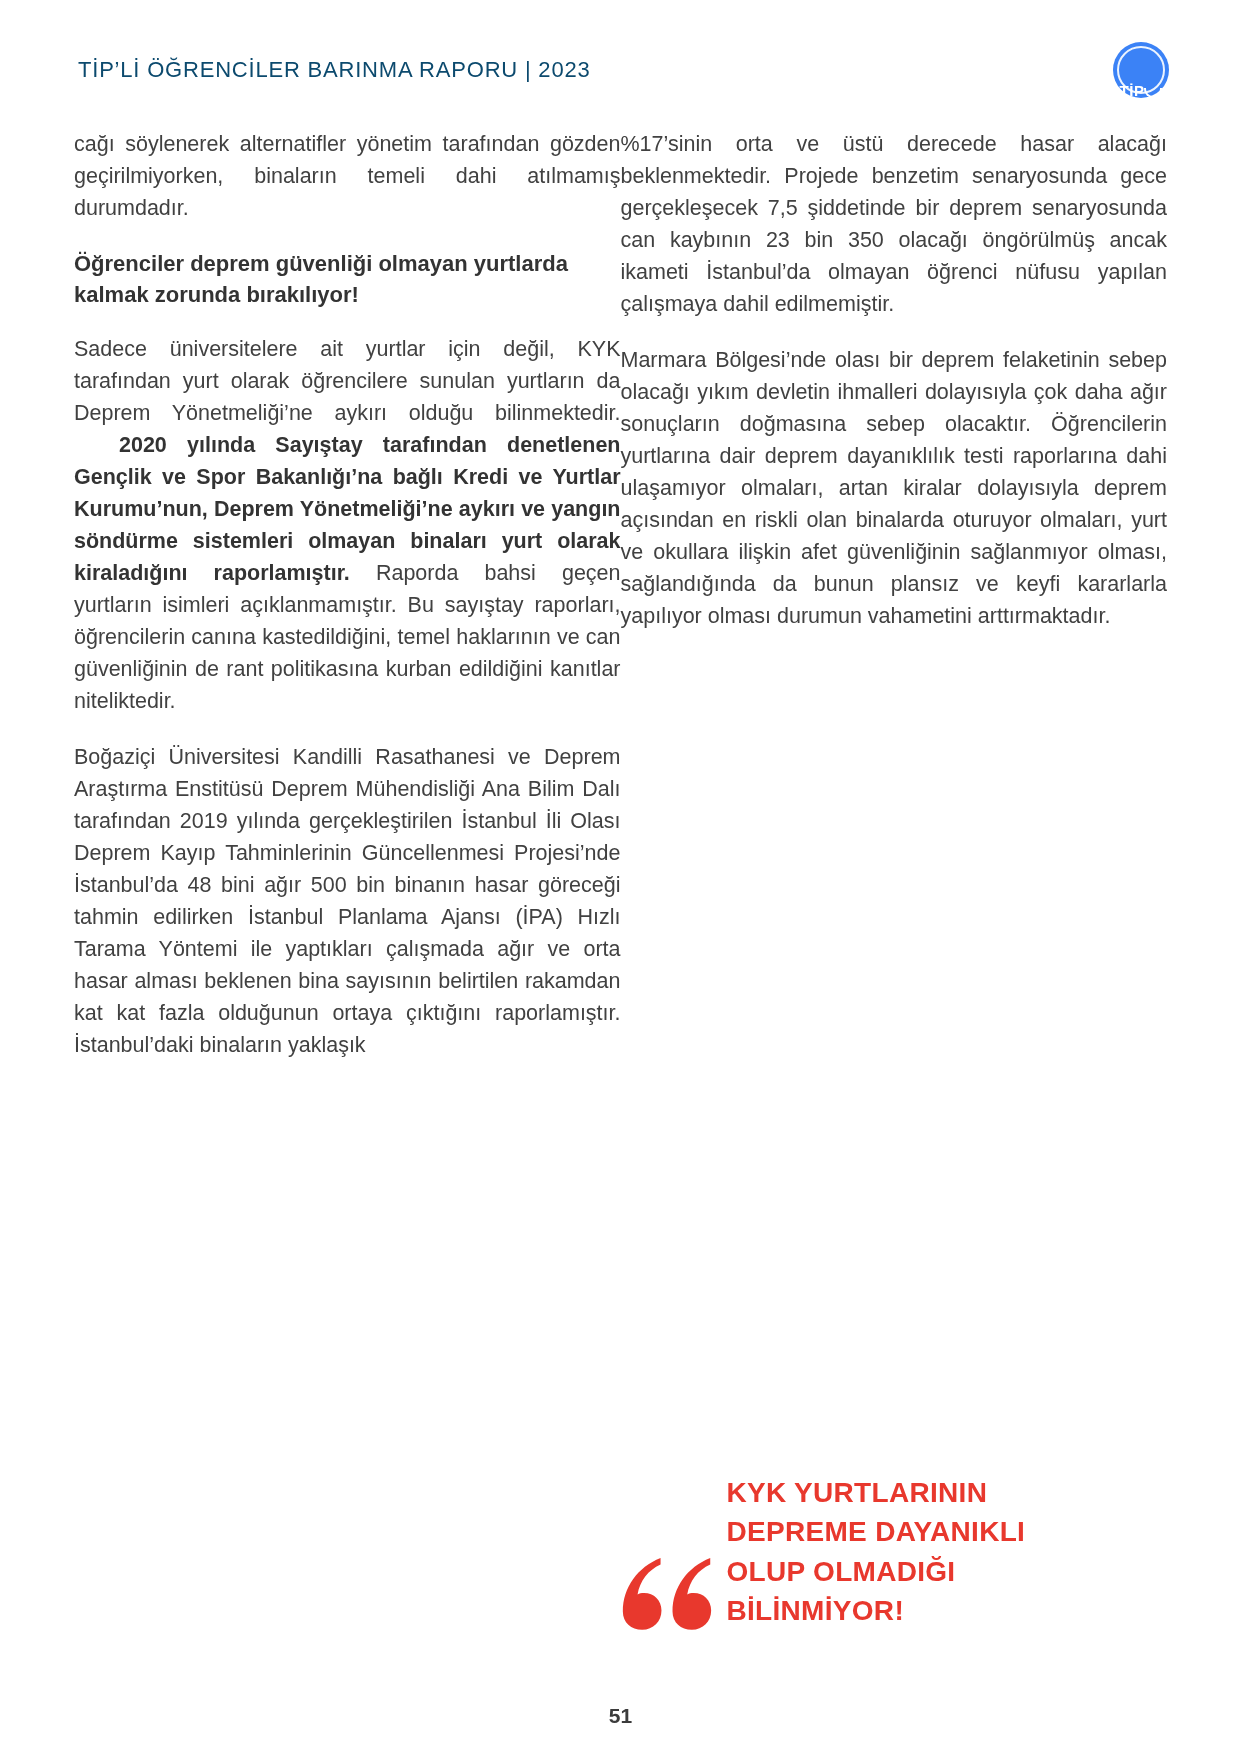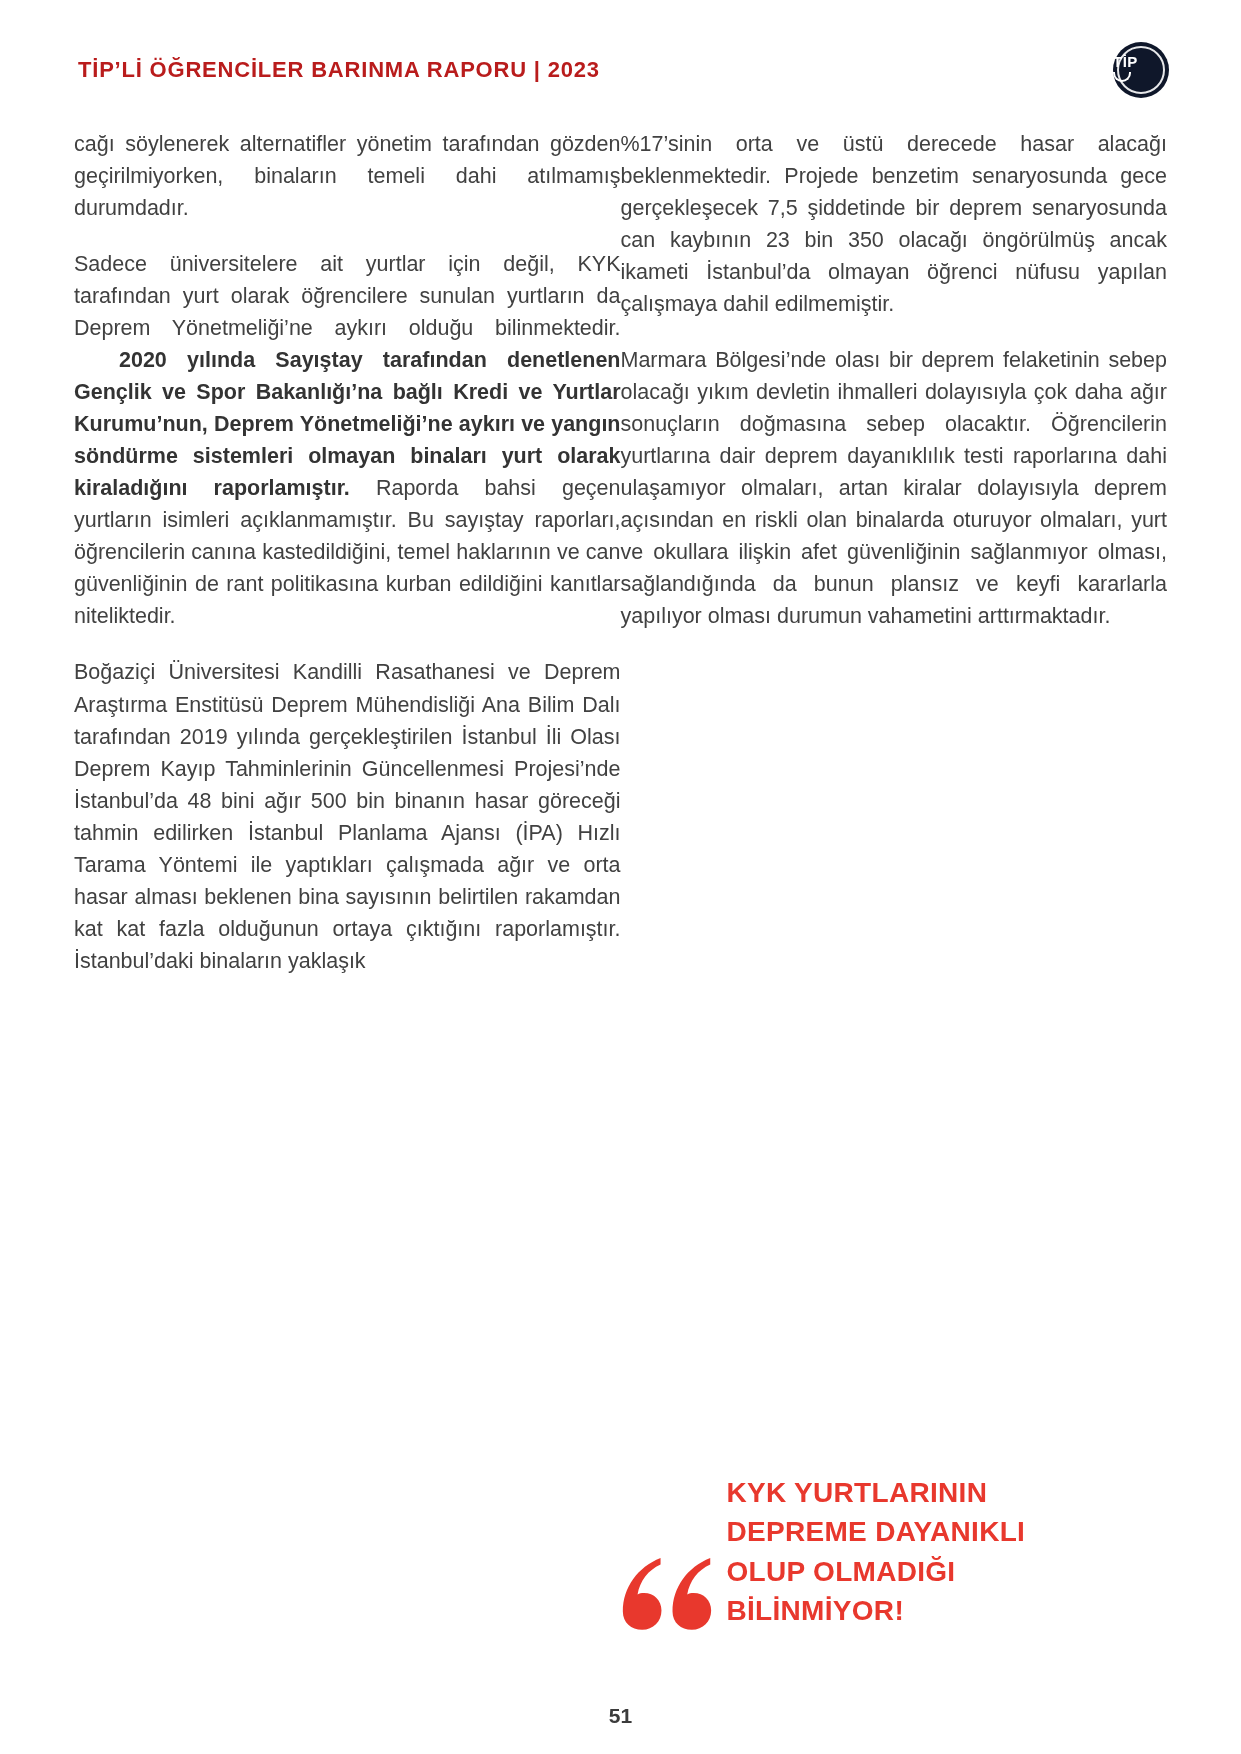--- a/index.html
+++ b/index.html
@@ -14,27 +14,27 @@
     overflow:hidden;
   }
   
   .header {
     display:flex; align-items:center; justify-content:space-between;
     padding:42px 72px 0 78px;
   }
   .report-title {
     font-size:22px;
     letter-spacing:0.8px;
-    color:#b91c1c;
-    font-weight:700;
+    color:#0c4a6e;
+    font-weight:400;
   }
   .logo {
     width:56px; height:56px; border-radius:50%;
-    background:#0f172a;
-    display:flex; flex-direction:column; align-items:flex-start; justify-content:center;
+    background:#3b82f6;
+    display:flex; flex-direction:row; align-items:flex-end; justify-content:center;
     position:relative;
     flex:0 0 auto;
   }
   .logo::after {
     content:"";
     position:absolute; inset:4px;
     border:2px solid rgba(255,255,255,0.9);
     border-radius:50%;
   }
   .logo-text {
@@ -118,20 +118,21 @@
       <div class="logo-text">TİP</div>
       <div class="logo-emblem"></div>
     </div>
   </div>
 
   <div class="columns">
 
     <div class="column">
       <p class="body-text">cağı söylenerek alternatifler yönetim tarafından gözden geçirilmiyorken, binaların temeli dahi atılmamış durumdadır.</p>
 
+      <div class="heading">Öğrenciler deprem güvenliği olmayan yurtlarda kalmak zorunda bırakılıyor!</div>
 
       <p class="body-text"><span>Sadece üniversitelere ait yurtlar için değil, KYK tarafından yurt olarak öğrencilere sunulan yurtların da Deprem Yönetmeliği’ne aykırı olduğu bilinmektedir. </span><span class="bold">2020 yılında Sayıştay tarafından denetlenen Gençlik ve Spor Bakanlığı’na bağlı Kredi ve Yurtlar Kurumu’nun, Deprem Yönetmeliği’ne aykırı ve yangın söndürme sistemleri olmayan binaları yurt olarak kiraladığını raporlamıştır.</span><span> Raporda bahsi geçen yurtların isimleri açıklanmamıştır. Bu sayıştay raporları, öğrencilerin canına kastedildiğini, temel haklarının ve can güvenliğinin de rant politikasına kurban edildiğini kanıtlar niteliktedir.</span></p>
 
 
       <p class="body-text">Boğaziçi Üniversitesi Kandilli Rasathanesi ve Deprem Araştırma Enstitüsü Deprem Mühendisliği Ana Bilim Dalı tarafından 2019 yılında gerçekleştirilen İstanbul İli Olası Deprem Kayıp Tahminlerinin Güncellenmesi Projesi’nde İstanbul’da 48 bini ağır 500 bin binanın hasar göreceği tahmin edilirken İstanbul Planlama Ajansı (İPA) Hızlı Tarama Yöntemi ile yaptıkları çalışmada ağır ve orta hasar alması beklenen bina sayısının belirtilen rakamdan kat kat fazla olduğunun ortaya çıktığını raporlamıştır. İstanbul’daki binaların yaklaşık</p>
     </div>
 
     <div class="column">
       <p class="body-text">%17’sinin orta ve üstü derecede hasar alacağı beklenmektedir. Projede benzetim senaryosunda gece gerçekleşecek 7,5 şiddetinde bir deprem senaryosunda can kaybının 23 bin 350 olacağı öngörülmüş ancak ikameti İstanbul’da olmayan öğrenci nüfusu yapılan çalışmaya dahil edilmemiştir.</p>
 

